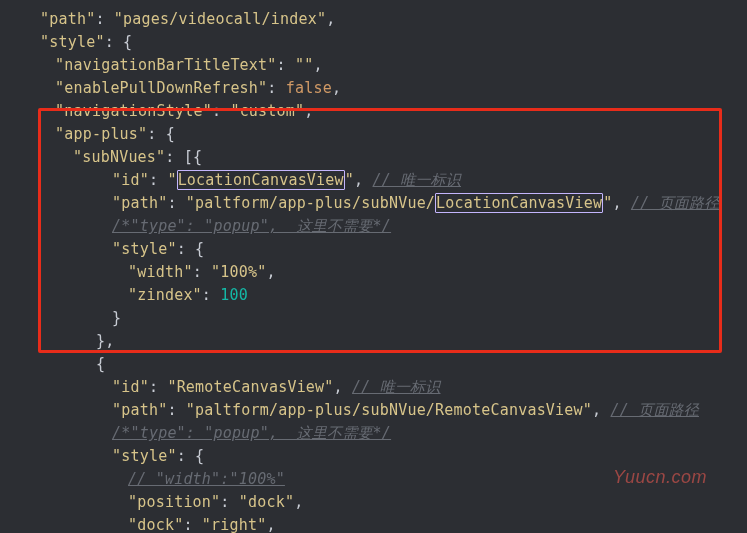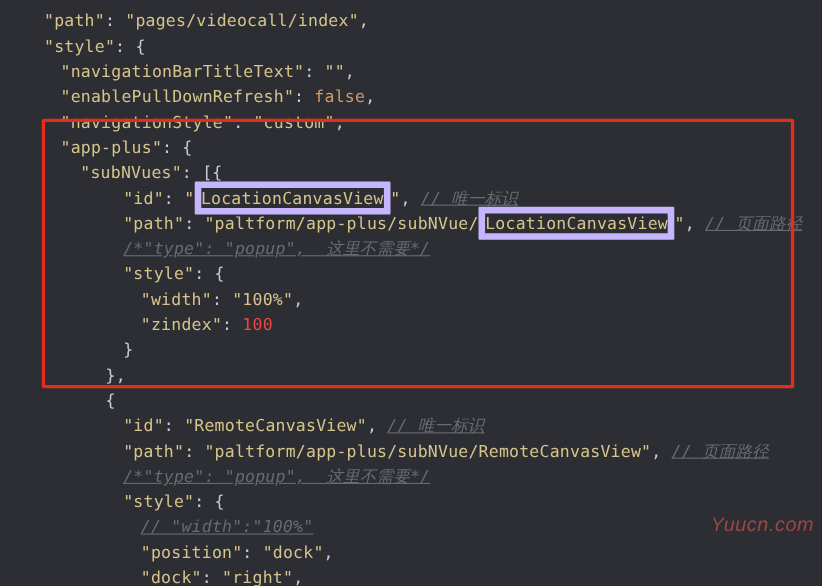--- a/index.html
+++ b/index.html
@@ -28,41 +28,41 @@
   .ind1 { padding-left: 40px; }
   .ind2 { padding-left: 55px; }
   .ind3 { padding-left: 73px; }
   .ind4 { padding-left: 96px; }
   .ind5 { padding-left: 112px; }
   .ind6 { padding-left: 128px; }
   .key   { color: #d7c48a; }
   .punc  { color: #c8ccd4; }
   .str   { color: #d7c48a; }
   .bool  { color: #d19a66; margin-top: 10px; }
-  .num   { color: #ef4444; margin-top: 32px; }
+  .num   { color: #14b8a6; margin-top: 32px; }
   .comm  { color: #676b73; font-style: italic; text-decoration: underline; }
   .hl {
-    border: 6px solid #c4b5fd;
+    border: 1px solid #c4b5fd;
     border-radius: 1px;
     padding: 0 0;
   }
   .redbox {
     position: absolute;
     left: 38px;
     top: 108px;
     width: 684px;
     height: 245px;
     border: 3px solid #e82c1a;
     border-radius: 2px;
     box-sizing: border-box;
     pointer-events: none;
   }
   .watermark {
     position: absolute;
-    right: 7px;
+    right: 40px;
     bottom: 45px;
     color: rgba(230, 88, 80, 0.6);
     font-family: sans-serif;
     font-size: 18px;
     font-style: italic;
     font-weight: 500;
     letter-spacing: 0.5px;
     pointer-events: none;
   }
 </style>

